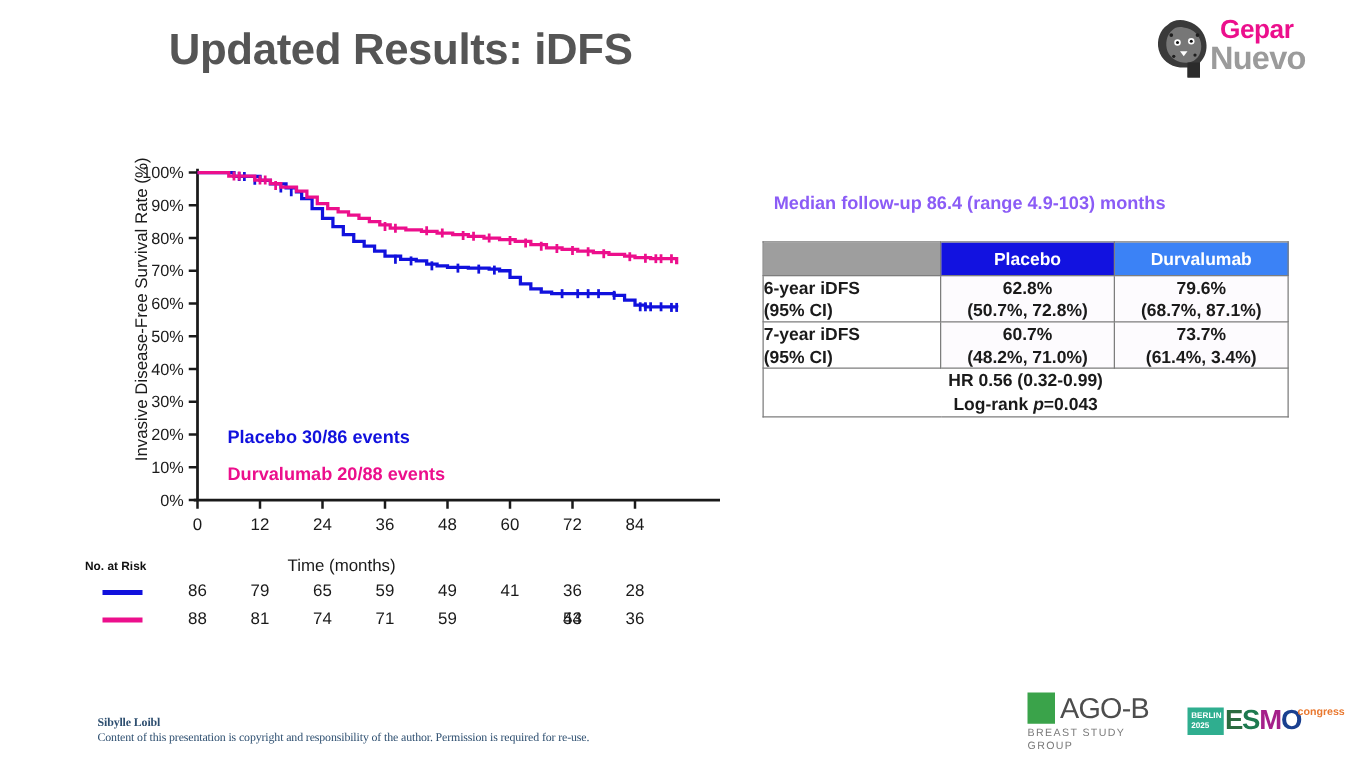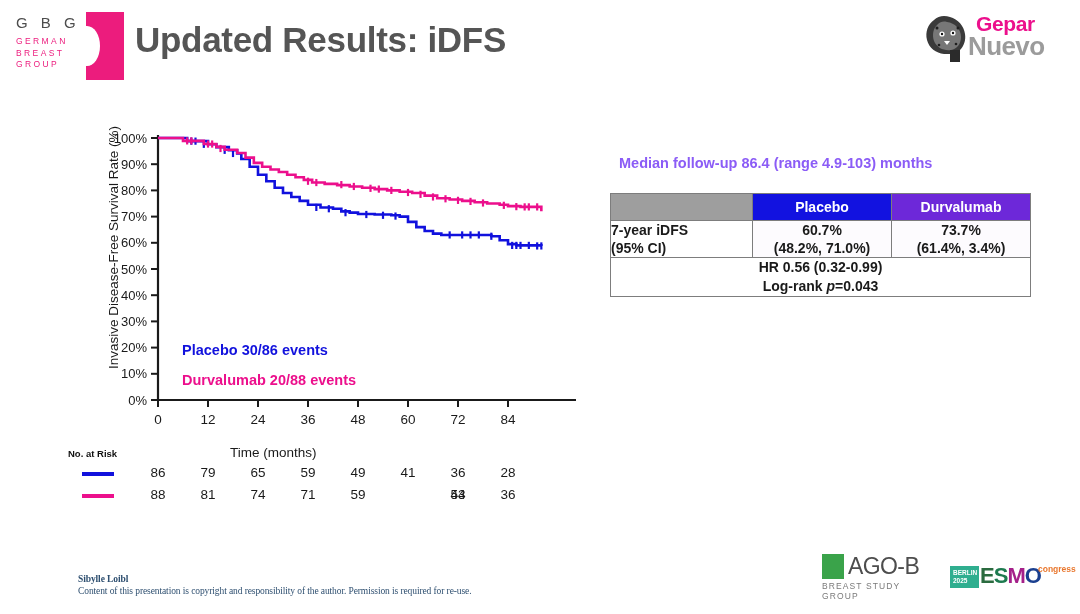--- a/index.html
+++ b/index.html
@@ -189,21 +189,21 @@
   }
   .hdr-blank { background: #9e9e9e; height: 26px; }
   .hdr-placebo {
     background: #1212e0;
     color: #ffffff;
     font-weight: bold;
     text-align: center;
     height: 26px;
   }
   .hdr-durva {
-    background: #6d28d9;
+    background: #3b82f6;
     color: #ffffff;
     font-weight: bold;
     text-align: center;
     height: 26px;
   }
   .row-label {
     font-weight: bold;
     color: #1a1a1a;
     padding: 4px 0 5px 7px;
     line-height: 18px;
@@ -301,30 +301,20 @@
     font-size: 8.5px;
     font-weight: bold;
     color: #e9782f;
   }
 </style>
 </head>
 <body>
 
 <div id="header">
 
-  <div id="gbg-logo">
-    <div id="gbg-abbr">G B G</div>
-    <div id="gbg-full">
-      <div>GERMAN</div>
-      <div>BREAST</div>
-      <div>GROUP</div>
-    </div>
-    <div id="gbg-mark"></div>
-    <div id="gbg-mark-notch"></div>
-  </div>
 
   <div id="gepar-logo">
     <svg id="gepar-cat" viewBox="0 0 62 54">
       <path d="M14 10 C8 14 5 22 7 30 C9 38 16 43 24 44 L30 44 L30 52 L40 52 L40 40
                C44 36 46 30 45 24 C44 16 38 9 30 7 C24 5 18 6 14 10 Z" fill="#3a3a3a"></path>
       <path d="M18 14 C13 18 12 25 14 31 C17 38 24 41 31 40 C37 39 41 34 41 27
                C41 19 35 13 27 12 C23 11 20 12 18 14 Z" fill="#777777"></path>
       <circle cx="22" cy="24" r="2.6" fill="#ffffff"></circle>
       <circle cx="33" cy="23" r="2.6" fill="#ffffff"></circle>
       <circle cx="22" cy="24" r="1.2" fill="#111111"></circle>
@@ -479,20 +469,34 @@
       <col style="width:139px">
     </colgroup>
     <tbody>
         <tr>
       <th class="hdr-blank"></th>
       <th class="hdr-placebo">Placebo</th>
       <th class="hdr-durva">Durvalumab</th>
     </tr>
     <tr>
       <td class="row-label">
+        <div>6-year iDFS</div>
+        <div>(95% CI)</div>
+      </td>
+      <td class="row-val">
+        <div>62.8%</div>
+        <div>(50.7%, 72.8%)</div>
+      </td>
+      <td class="row-val">
+        <div>79.6%</div>
+        <div>(68.7%, 87.1%)</div>
+      </td>
+    </tr>
+    <tr>
+      <td class="row-label">
         <div>7-year iDFS</div>
         <div>(95% CI)</div>
       </td>
       <td class="row-val">
         <div>60.7%</div>
         <div>(48.2%, 71.0%)</div>
       </td>
       <td class="row-val">
         <div>73.7%</div>
         <div>(61.4%, 3.4%)</div>

